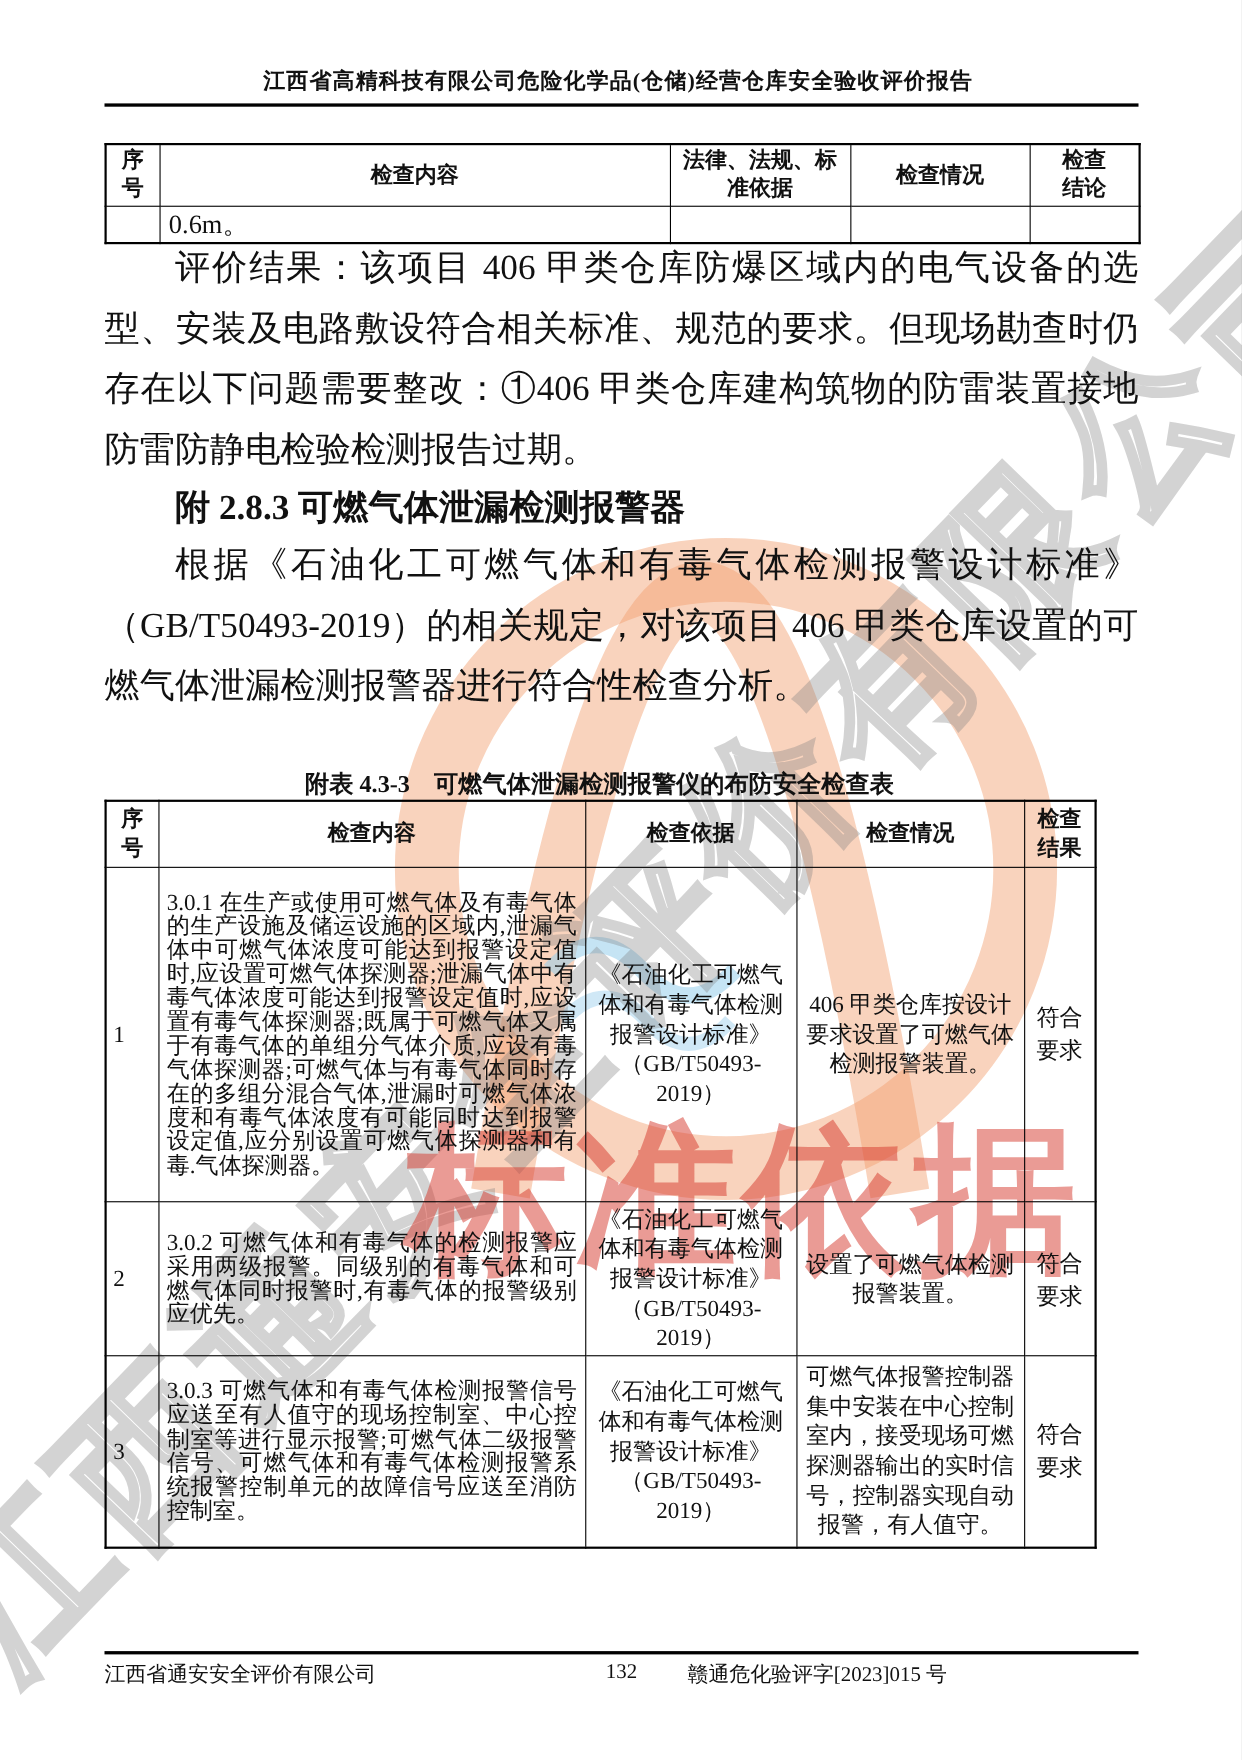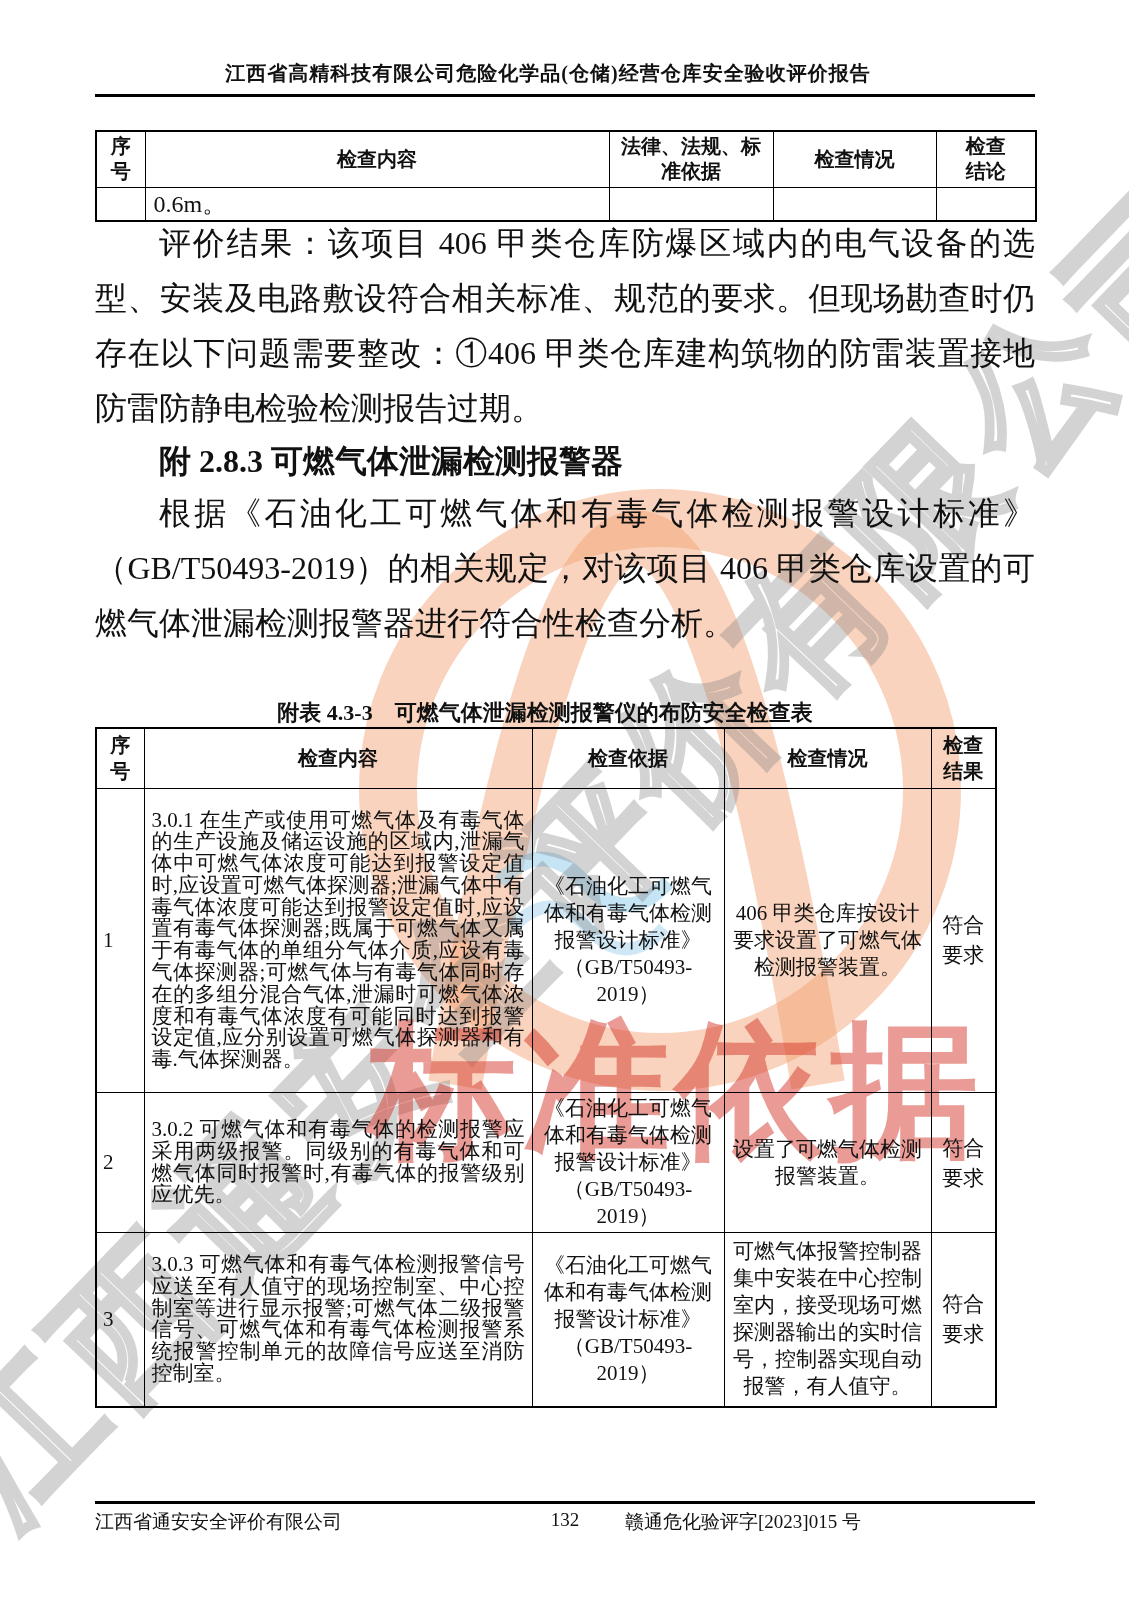--- a/index.html
+++ b/index.html
@@ -21,21 +21,21 @@
   }
   .wm-red {
     position:absolute; left:368px; top:992px;
     font-family:"Liberation Sans", sans-serif; font-weight:bold;
     font-size:148px; letter-spacing:6px; white-space:nowrap;
     color:rgba(214,56,44,0.50);
   }
   
   .content { position:absolute; inset:0; z-index:1; }
   .hdr-title {
-    position:absolute; top:60px; left:78px; width:940px;
+    position:absolute; top:60px; left:92px; width:940px;
     text-align:center; font-size:20px; font-weight:bold; letter-spacing:1px;
   }
   .hdr-rule { position:absolute; top:94px; left:95px; width:940px; height:2.5px; background:#000; }
 
   table { border-collapse:collapse; table-layout:fixed; position:absolute; left:95px; background:transparent; }
   table, th, td { border:1.5px solid #000; }
   table { border-width:2.5px; }
   th { font-weight:bold; text-align:center; vertical-align:middle; }
   td { vertical-align:middle; }
 

